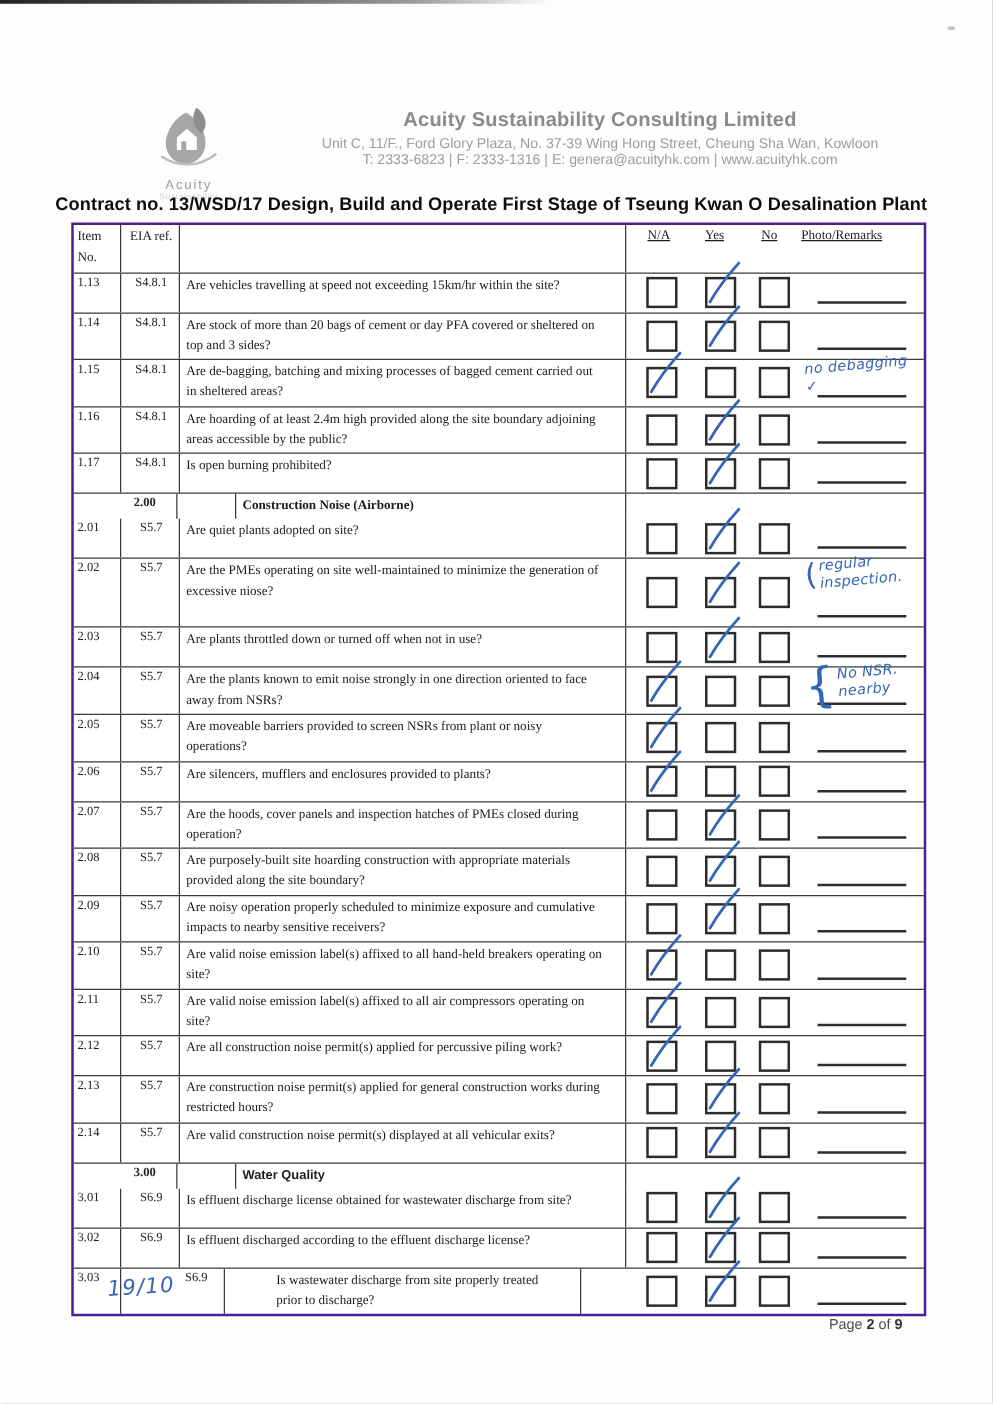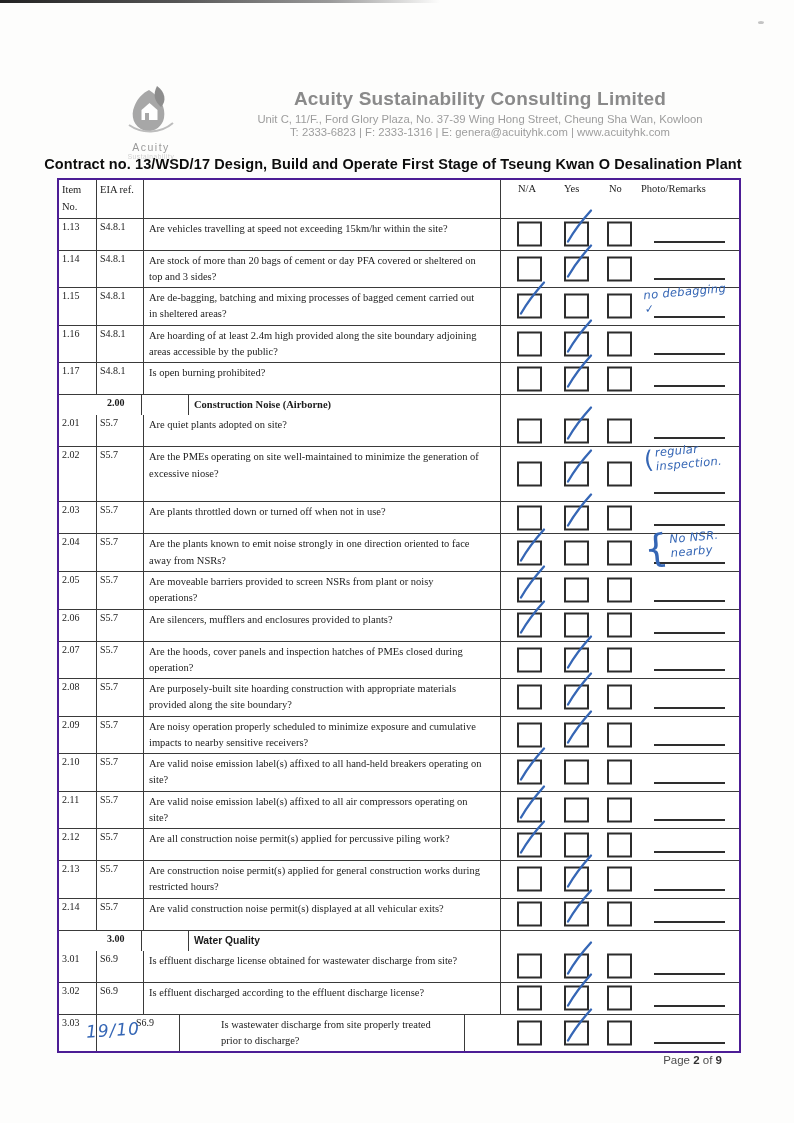--- a/index.html
+++ b/index.html
@@ -9,43 +9,43 @@
         box-shadow:0 0 6px rgba(0,0,0,.3);}
   .scan-edge{position:absolute;top:0;left:0;width:440px;height:3px;
         background:linear-gradient(to right,#222 0%,#555 40%,#9a9a9a 75%,transparent 100%);}
   .scan-dot{position:absolute;top:21px;right:30px;width:6px;height:3px;background:#c4c4c4;border-radius:50%;}
 
   
   .logo-wrap{position:absolute;left:108px;top:86px;width:86px;text-align:center;}
   .logo-wordmark{font-family:"Liberation Sans",sans-serif;font-size:10.5px;color:#9a9a9a;letter-spacing:1.5px;margin-top:1px;}
   .logo-subtext{font-family:"Liberation Sans",sans-serif;font-size:6.5px;color:#cfcfcf;letter-spacing:.6px;}
   .hdr-block{position:absolute;left:200px;top:88px;width:560px;text-align:center;font-family:"Liberation Sans",sans-serif;}
-  .co-name{font-size:19px;font-weight:bold;color:#8a8a8a;letter-spacing:.2px;}
+  .co-name{font-size:16px;font-weight:bold;color:#8a8a8a;letter-spacing:.2px;}
   .co-addr{font-size:11.3px;color:#9d9d9d;margin-top:3px;}
   .co-contact{font-size:11.3px;color:#9d9d9d;margin-top:1px;}
   .contract-title{position:absolute;left:40px;top:156px;width:706px;text-align:center;
         font-family:"Liberation Sans",sans-serif;font-weight:bold;font-size:14.5px;color:#0d0d0d;letter-spacing:.1px;}
 
   
   .table{position:absolute;left:57px;top:178px;width:680px;border:2px solid #4c1d95;background:#fff;}
   .row{display:flex;border-bottom:1px solid var(--line);min-height:31px;position:relative;align-items:stretch;}
   .rows .row:last-child{border-bottom:none;gap:36px;}
   .row.section{border-bottom:none;min-height:15px;}
   .row.tall{min-height:54px;}
   .c-item{width:33px;min-width:33px;border-right:1px solid var(--line);padding:2px 1px 2px 3px;font-size:10px;}
-  .c-ref{width:42px;min-width:42px;border-right:1px solid var(--line);padding:2px 1px 2px 3px;font-size:10px;}
+  .c-ref{width:42px;min-width:42px;border-right:1px solid var(--line);padding:2px 1px 2px 3px;font-size:10px;text-align:center;}
   .c-q{flex:1;border-right:1px solid var(--line);padding:2px 18px 2px 5px;font-size:10.5px;line-height:1.55;}
   .c-checks{width:238px;min-width:238px;position:relative;}
   .section .c-item{font-weight:bold;padding-left:48px;}
   .section .c-q{font-weight:bold;}
   .c-q.sans{font-family:"Liberation Sans",sans-serif;font-size:10.3px;}
 
   .thead{min-height:37px;}
   .thead .c-item,.thead .c-ref{font-size:10.5px;line-height:1.6;}
-  .hl{position:absolute;top:3px;font-size:10.5px;}
+  .hl{position:absolute;top:3px;font-size:10.5px;text-decoration:underline;}
   .hl-na{left:17px;}.hl-yes{left:63px;text-align:center;}.hl-no{left:108px;}.hl-pr{left:140px;}
 
   .box{position:absolute;top:50%;transform:translateY(-50%);width:21px;height:21px;border:2px solid var(--boxline);background:#fff;}
   .box.na{left:16px;}.box.yes{left:63px;}.box.no{left:106px;}
   .tick{position:absolute;left:-3px;top:-10px;width:30px;height:30px;overflow:visible;}
   .tick path{fill:none;stroke:var(--ink);stroke-width:2.3;stroke-linecap:round;}
   .rline{position:absolute;left:153px;bottom:7px;width:71px;border-bottom:2px solid #2e2e2e;}
 
   .hand{color:var(--ink);font-family:"DejaVu Sans",sans-serif;font-style:italic;}
   .note{position:absolute;left:143px;top:-3px;display:flex;align-items:center;gap:2px;

